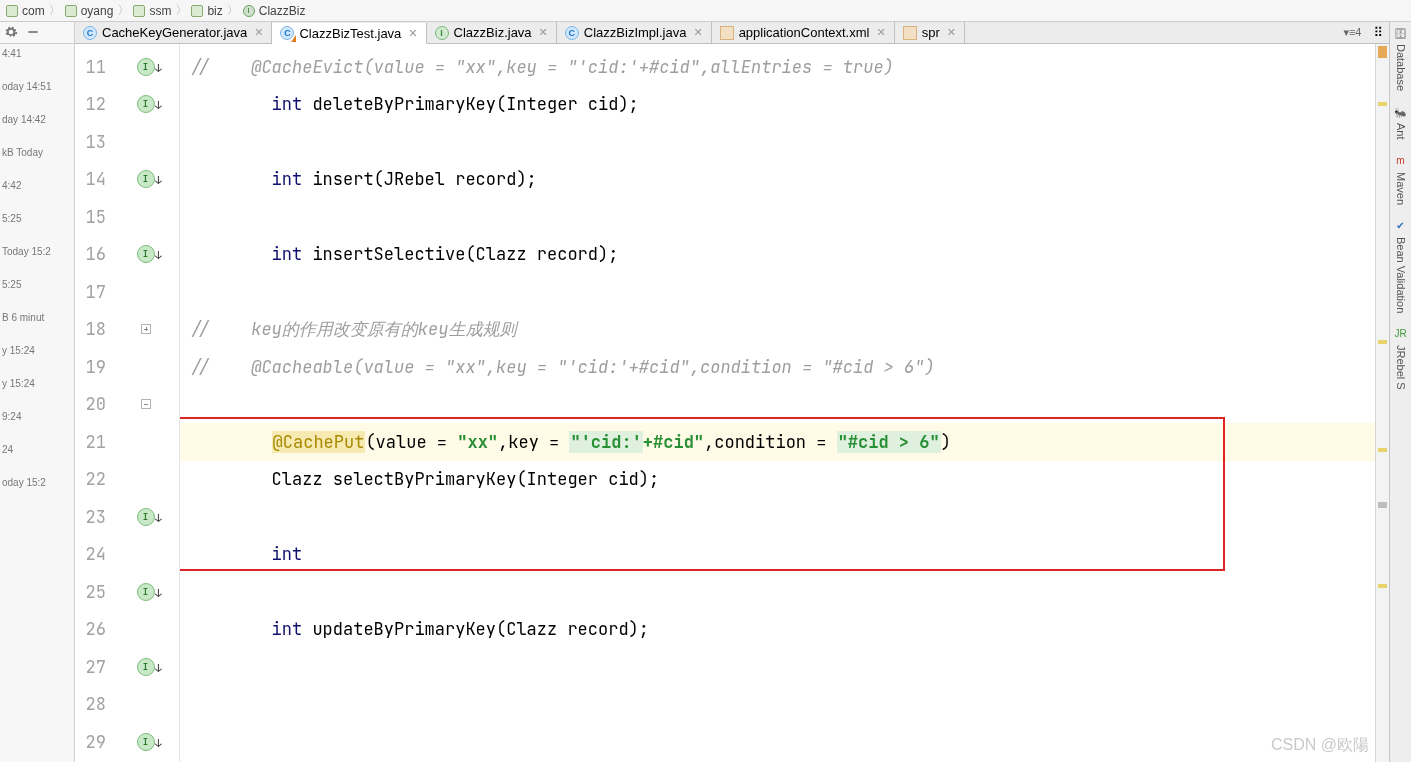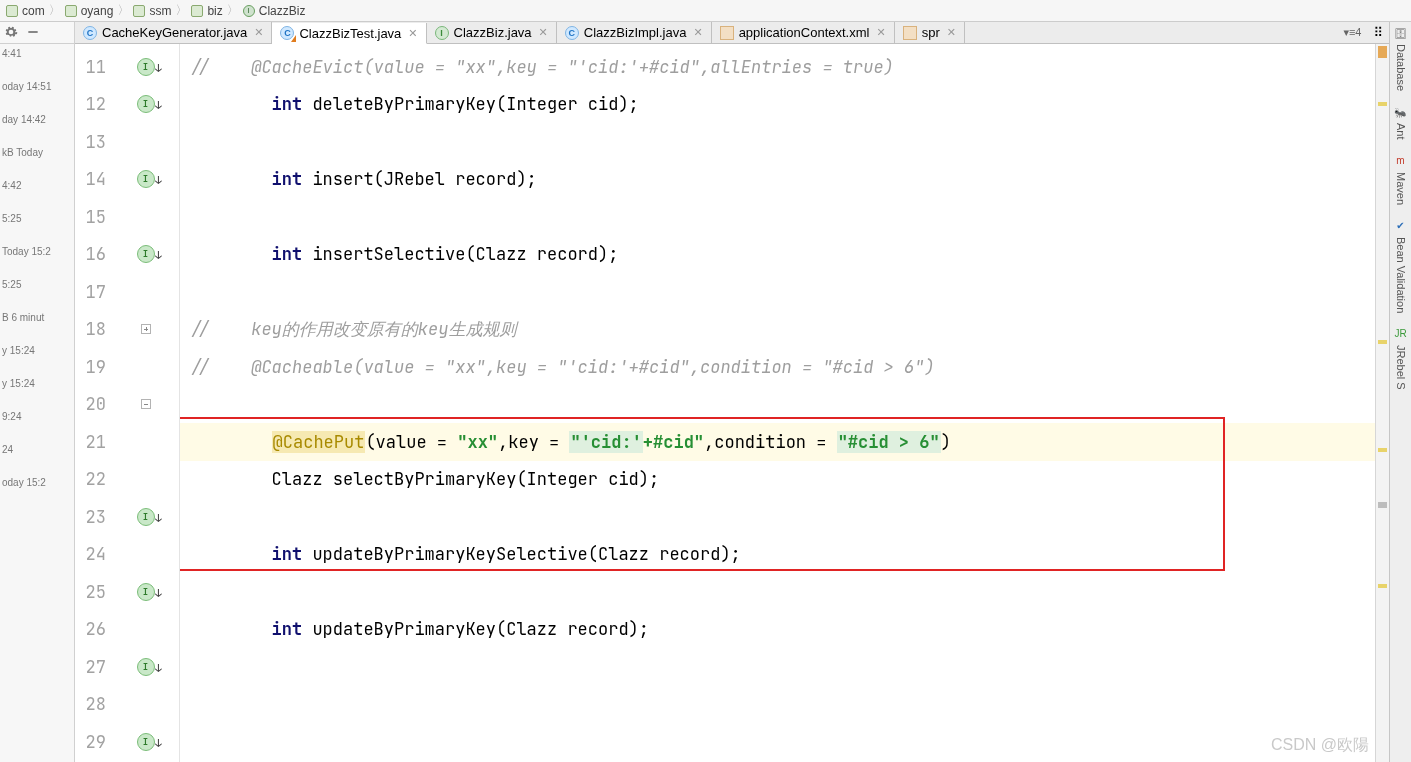--- a/index.html
+++ b/index.html
@@ -59,21 +59,21 @@
   .code .line { padding-left:10px; white-space:pre; }
 
   .impl-mark { width:18px;height:18px;border-radius:50%;background:#c9e8c8;border:1px solid #7bbd79;display:inline-flex;align-items:center;justify-content:center;position:relative; }
   .impl-mark::after{content:"↓";font-size:11px;color:#3a3a3a;position:absolute;right:-8px;top:2px;}
   .impl-mark span{font-size:9px;color:#2e7a2b;font-weight:bold;}
   .fold-mark { width:10px;height:10px;border:1px solid #b3b3b3;background:#fff;display:inline-block;position:relative; }
   .fold-mark::before{content:"";position:absolute;left:2px;right:2px;top:4px;height:1px;background:#888;}
   .fold-open::after{content:"";position:absolute;top:2px;bottom:2px;left:4px;width:1px;background:#888;}
 
   
-  .kw{color:#10106e;font-weight:bold;}
+  .kw{color:#10106e;font-weight:normal;}
   .ann-y{color:#a88a00;background:#f6e9b2;padding:0 1px;}
   .str{color:#278f34;font-weight:600;}
   .str-hl{background:#dff0df;color:#278f34;font-weight:600;padding:0 1px;}
   .cmt{color:#9e9e9e;font-style:italic;}
 
   .current-line-bg{position:absolute;left:0;right:0;height:37.5px;background:#fffbe6;z-index:0;}
   .red-box{position:absolute;border:2px solid #e02424;z-index:3;pointer-events:none;}
 
   
   .errstripe{width:14px;background:#f3f3f3;border-left:1px solid #d6d6d6;position:relative;}
@@ -273,21 +273,21 @@
               <div class="line"><span>        </span><span class="kw">int</span><span> insert(JRebel record);</span></div>
               <div class="line"></div>
               <div class="line"><span>        </span><span class="kw">int</span><span> insertSelective(Clazz record);</span></div>
               <div class="line"></div>
               <div class="line"><span class="cmt">//    key的作用改变原有的key生成规则</span></div>
               <div class="line"><span class="cmt">//    @Cacheable(value = "xx",key = "'cid:'+#cid",condition = "#cid &gt; 6")</span></div>
               <div class="line"></div>
               <div class="line"><span>        </span><span class="ann-y">@CachePut</span><span>(value = </span><span class="str">"xx"</span><span>,key = </span><span class="str-hl">"'cid:'</span><span class="str">+#cid"</span><span>,condition = </span><span class="str-hl">"#cid &gt; 6"</span><span>)</span></div>
               <div class="line"><span>        Clazz selectByPrimaryKey(Integer cid);</span></div>
               <div class="line"></div>
-              <div class="line"><span>        </span><span class="kw">int</span><span> updateByPrimaryKeySelective(Clazz record);</span></div>
+              <div class="line"><span>        </span><span class="kw">int</span></div>
               <div class="line"></div>
               <div class="line"><span>        </span><span class="kw">int</span><span> updateByPrimaryKey(Clazz record);</span></div>
               <div class="line"></div>
             </div>
           <div class="red-box" id="redbox" style="top: 373px; height: 154px; left: -44px; right: 150px;"></div>
         </div>
         <div class="errstripe">
           <div class="mk o"></div>
           <div class="mk y" style="top:58px;"></div>
           <div class="mk y" style="top:296px;"></div>

